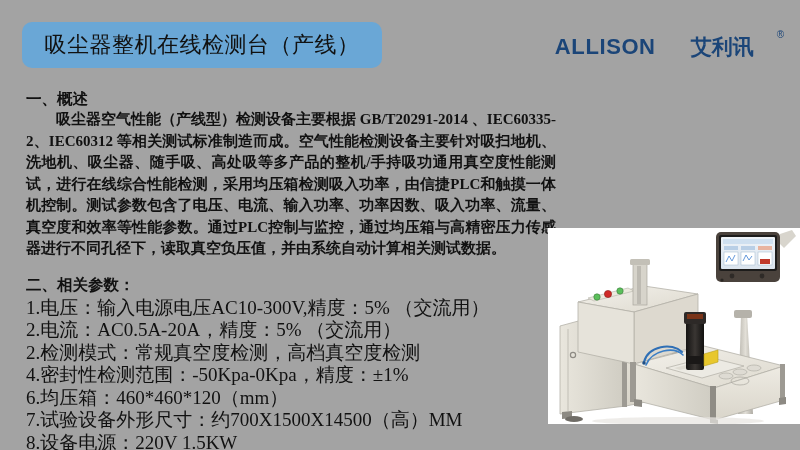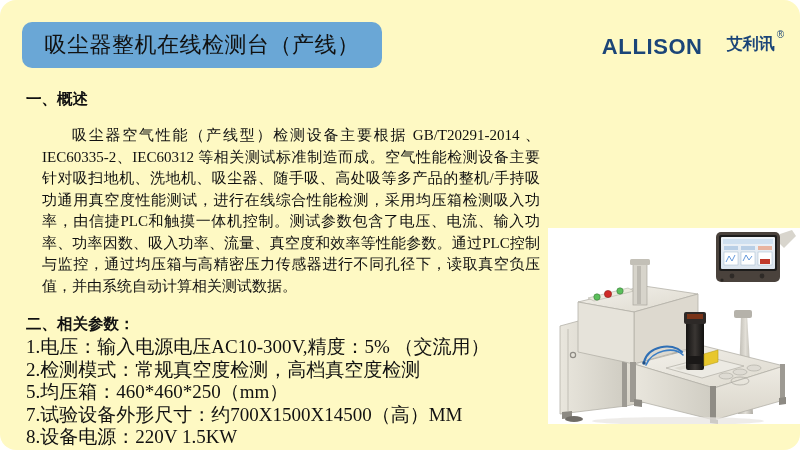--- a/index.html
+++ b/index.html
@@ -11,22 +11,21 @@
     width: 800px;
     height: 450px;
     overflow: hidden;
     font-family: "Liberation Serif", "DejaVu Serif", serif;
     color: #111111;
     position: relative;
   }
   .page {
     position: absolute;
     inset: 0;
-    background: #fef9c3;
-    border-radius: 16px;
+    background: #a3a3a3;
   }
 
   
   .title-banner {
     position: absolute;
     left: 22px;
     top: 22px;
     width: 360px;
     height: 46px;
     background: #6aa7d6;
@@ -43,35 +42,36 @@
     white-space: nowrap;
   }
 
   .brand {
     position: absolute;
     right: 16px;
     top: 36px;
     display: flex;
     align-items: flex-start;
     white-space: nowrap;
+    gap: 21px;
   }
   .brand-latin {
     font-family: "Liberation Sans", "DejaVu Sans", sans-serif;
     font-weight: bold;
     font-size: 22px;
     color: #1b4578;
     letter-spacing: 0.6px;
     line-height: 1;
   }
   .brand-cn {
     font-family: "Liberation Sans", "DejaVu Sans", sans-serif;
     font-weight: bold;
-    font-size: 16px;
+    font-size: 21px;
     color: #1b4578;
-    margin-left: 24px;
+    margin-left: 14px;
     line-height: 1;
   }
   .brand-reg {
     font-family: "Liberation Sans", "DejaVu Sans", sans-serif;
     font-size: 10px;
     color: #1b4578;
     margin-left: 2px;
     margin-top: -6px;
     line-height: 1;
   }
@@ -89,37 +89,38 @@
     font-weight: bold;
     color: #111;
     margin: 0;
     font-family: Liberation Serif, serif;
   }
   .para {
     font-size: 15px;
     line-height: 21.5px;
     text-align: justify;
     text-justify: inter-ideograph;
-    margin: 16px;
+    margin: 0;
     text-indent: 2em;
     color: #111;
+    font-weight: bold;
   }
   .params {
     margin: 2px 0 0 0;
     padding: 0;
     list-style: none;
   }
   .params li {
     font-size: 19px;
     line-height: 22.5px;
     white-space: nowrap;
     color: #111;
   }
   .sec2 {
-    margin-top: 7px;
+    margin-top: 14px;
   }
 
   
   .photo {
     position: absolute;
     left: 548px;
     top: 228px;
     width: 252px;
     height: 196px;
     overflow: hidden;
@@ -140,22 +141,24 @@
     <span class="brand-cn">艾利讯</span>
     <span class="brand-reg">®</span>
   </div>
 
   <div class="content">
     <p class="section-heading">一、概述</p>
     <p class="para">吸尘器空气性能（产线型）检测设备主要根据 GB/T20291-2014 、IEC60335-2、IEC60312 等相关测试标准制造而成。空气性能检测设备主要针对吸扫地机、洗地机、吸尘器、随手吸、高处吸等多产品的整机/手持吸功通用真空度性能测试，进行在线综合性能检测，采用均压箱检测吸入功率，由信捷PLC和触摸一体机控制。测试参数包含了电压、电流、输入功率、功率因数、吸入功率、流量、真空度和效率等性能参数。通过PLC控制与监控，通过均压箱与高精密压力传感器进行不同孔径下，读取真空负压值，并由系统自动计算相关测试数据。</p>
     <p class="section-heading sec2">二、相关参数：</p>
     <ul class="params">
       <li>1.电压：输入电源电压AC10-300V,精度：5% （交流用）</li>
+      <li>2.电流：AC0.5A-20A，精度：5%  （交流用）</li>
       <li>2.检测模式：常规真空度检测，高档真空度检测</li>
-      <li>5.均压箱：460*460*250（mm）</li>
+      <li>4.密封性检测范围：-50Kpa-0Kpa，精度：±1%</li>
+      <li>6.均压箱：460*460*120（mm）</li>
       <li>7.试验设备外形尺寸：约700X1500X14500（高）MM</li>
       <li>8.设备电源：220V 1.5KW</li>
     </ul>
   </div>
 
   <div class="photo">
     <svg width="252" height="196" viewBox="0 0 252 196" xmlns="http://www.w3.org/2000/svg">
       <defs>
         <linearGradient id="panelG" x1="0" y1="0" x2="0" y2="1">
           <stop offset="0" stop-color="#eeebe3"></stop>

